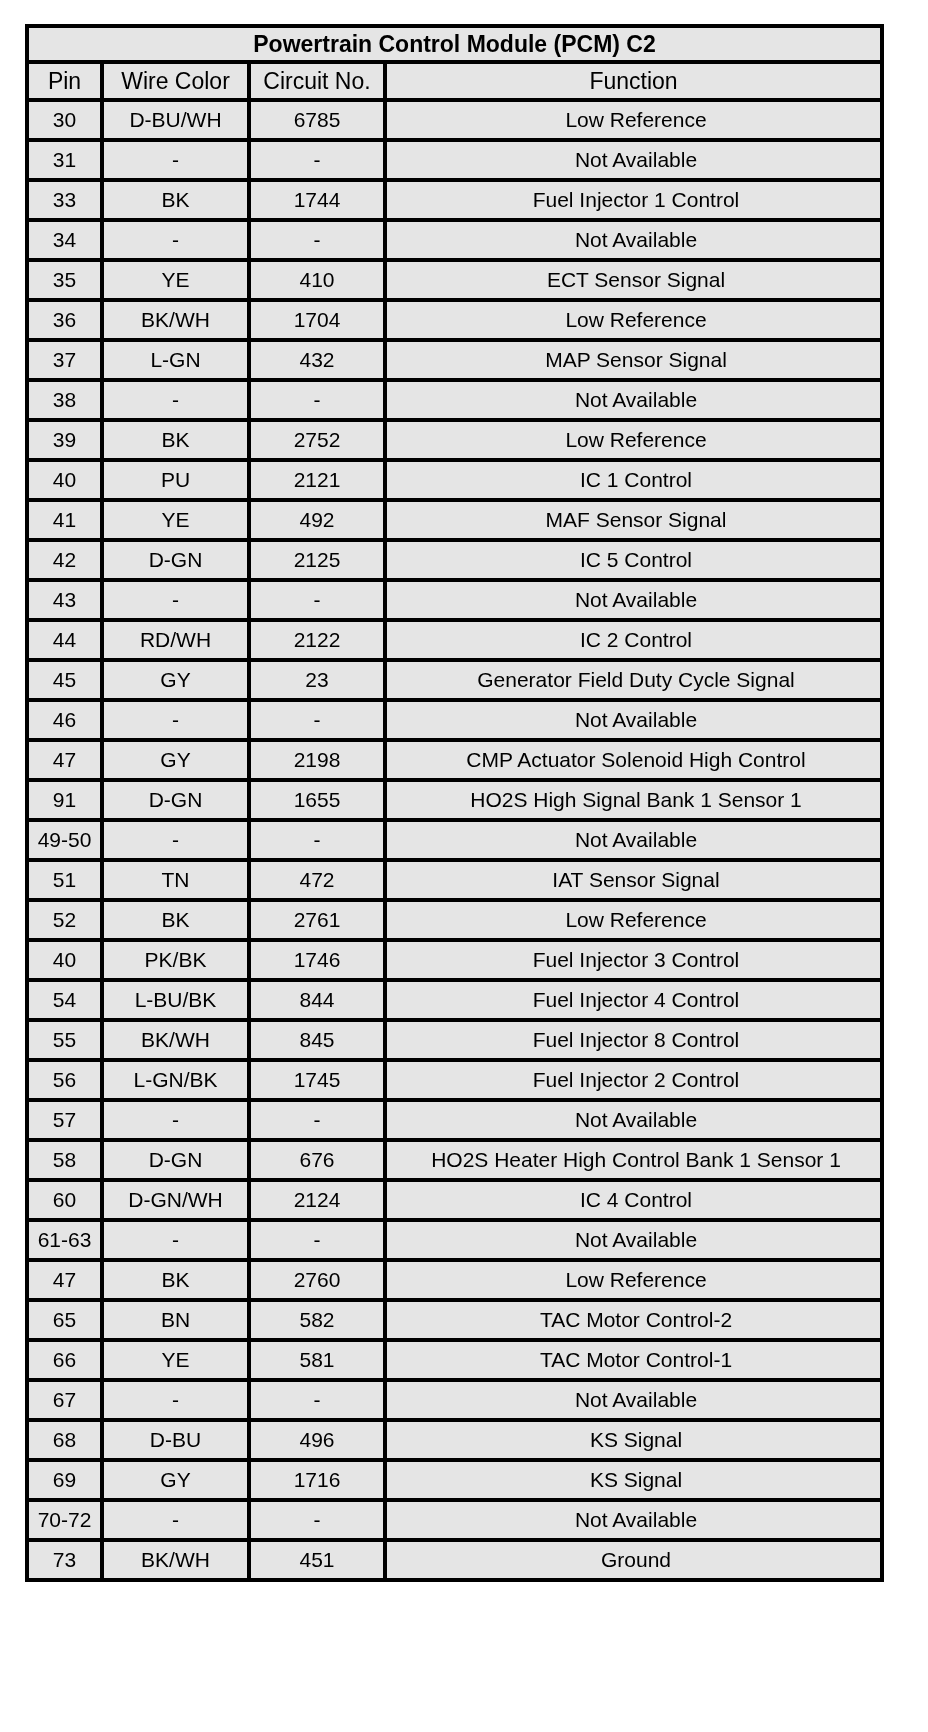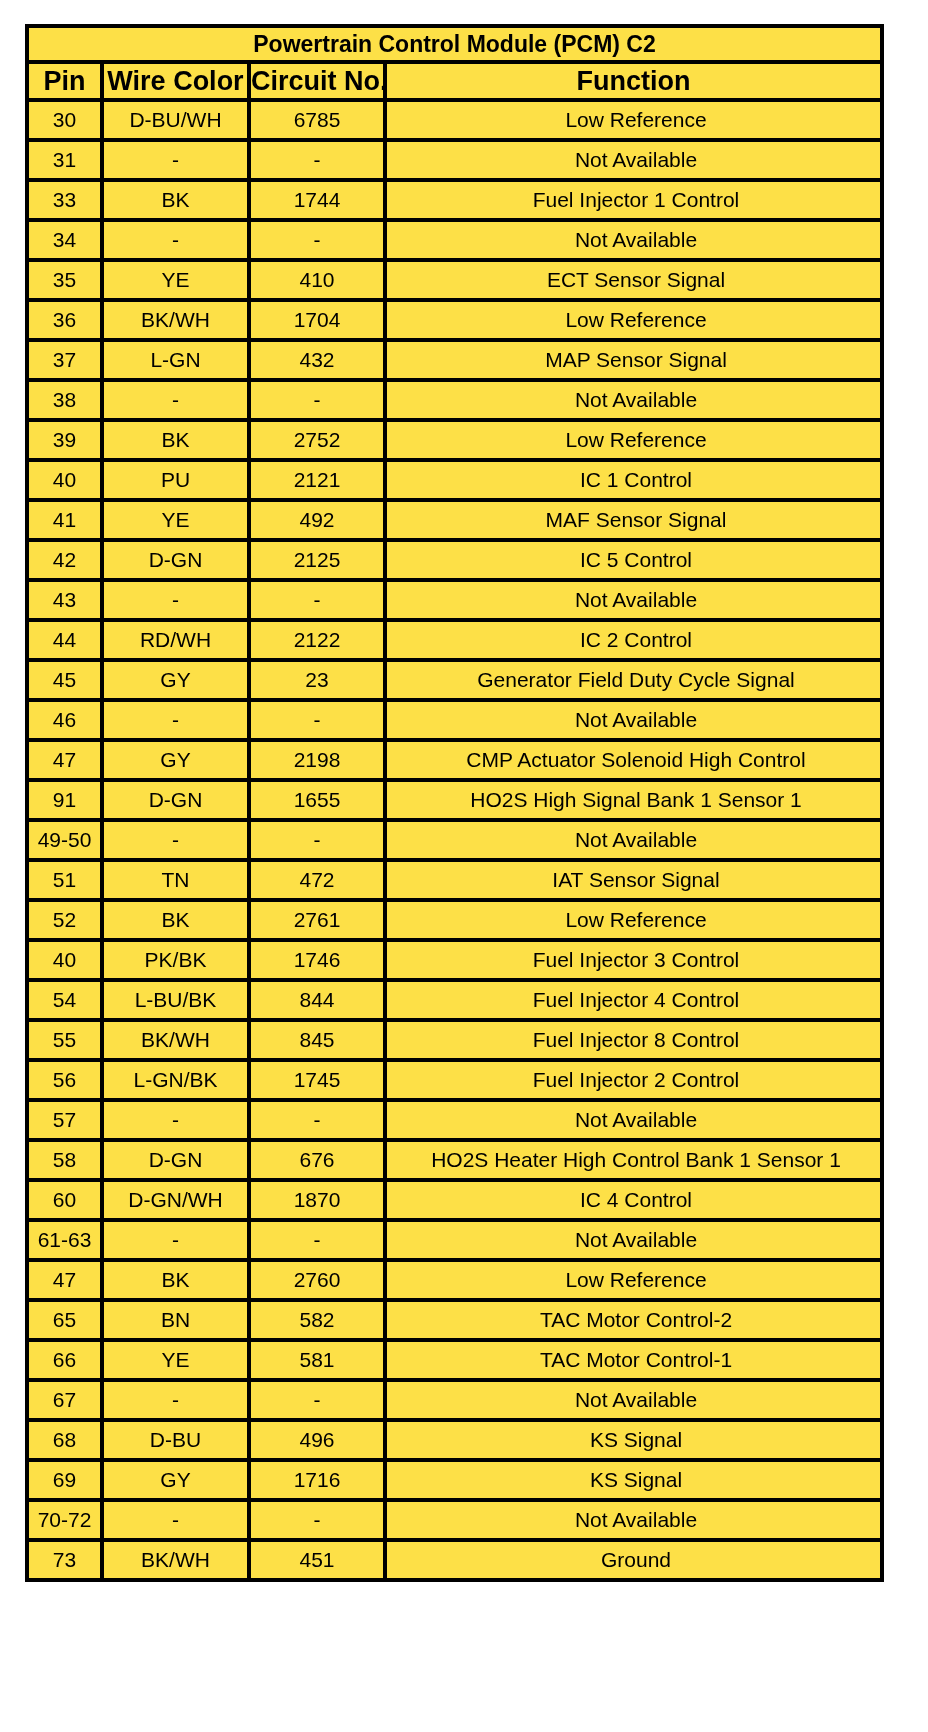--- a/index.html
+++ b/index.html
@@ -12,41 +12,41 @@
     height: 1732px;
     font-family: "Liberation Sans", sans-serif;
     color: #000000;
     overflow: hidden;
   }
   table.pinout {
     border-collapse: collapse;
     table-layout: fixed;
     width: 855px;
     margin: 24px 16px 0 25px;
-    background: #fde047;
+    background: #e5e5e5;
   }
   table.pinout th,
   table.pinout td {
     border: 4px solid #000000;
     overflow: hidden;
     white-space: nowrap;
     vertical-align: middle;
   }
   th.title-cell {
     height: 32px;
     font-size: 23px;
     font-weight: bold;
     text-align: center;
     border-bottom-width: 3px;
     padding: 0;
   }
   th.col-header {
     height: 34px;
-    font-size: 27px;
-    font-weight: bold;
+    font-size: 23px;
+    font-weight: normal;
     text-align: center;
     border-top-width: 3px;
     border-bottom-width: 5px;
     padding: 0;
   }
   tbody td {
     height: 36px;
     font-size: 21px;
     border-top-width: 5px;
     border-bottom-width: 5px;
@@ -269,21 +269,21 @@
     <td class="c-pin">58</td>
     <td class="c-wire">D-GN</td>
     <td class="c-circuit">676</td>
     <td class="c-func">HO2S Heater High Control Bank 1 Sensor 1</td>
   </tr>
 
 
   <tr class="data-row">
     <td class="c-pin">60</td>
     <td class="c-wire">D-GN/WH</td>
-    <td class="c-circuit">1870</td>
+    <td class="c-circuit">2124</td>
     <td class="c-func">IC 4 Control</td>
   </tr>
 
   <tr class="data-row">
     <td class="c-pin">61-63</td>
     <td class="c-wire">-</td>
     <td class="c-circuit">-</td>
     <td class="c-func">Not Available</td>
   </tr>
 

